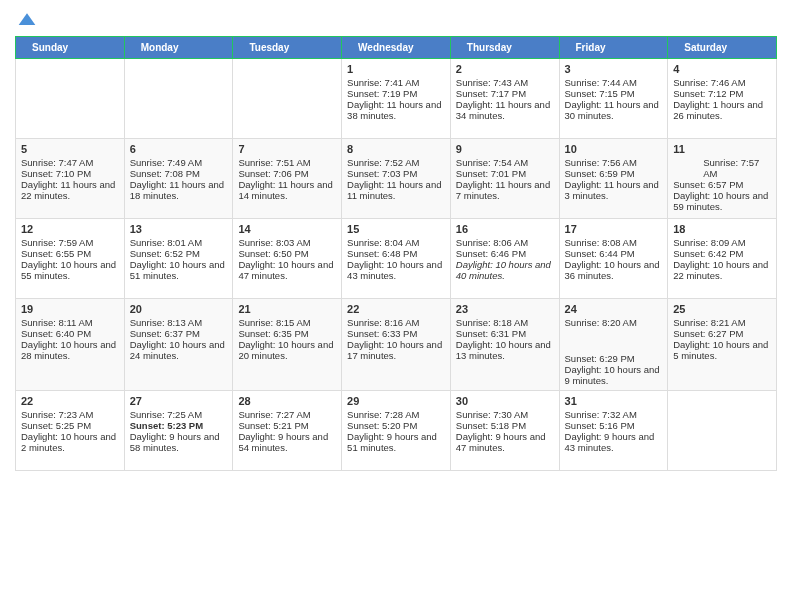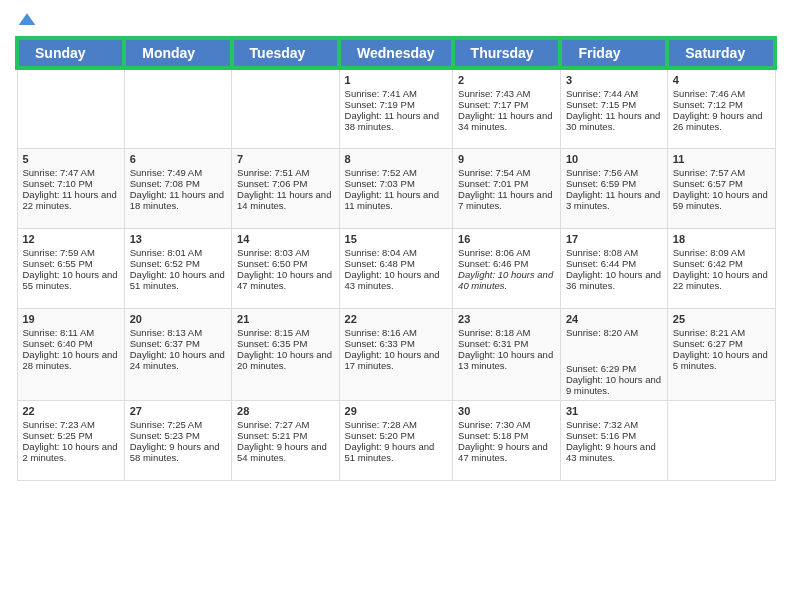--- a/index.html
+++ b/index.html
@@ -57,23 +57,23 @@
     .calendar {
       width: 100%;
       border-collapse: collapse;
       border: 1px solid #ccc;
     }
     .calendar th {
       background-color: #4a7ec7;
       color: white;
       text-align: left;
       padding: 5px 16px;
-      font-size: 14px;
+      font-size: 10px;
       font-weight: bold;
-      border: 4px solid #22c55e;
+      border: 1px solid #22c55e;
     }
     .calendar td {
       vertical-align: top;
       padding: 4px 5px;
       font-size: 9.5px;
       color: #333;
       border: 1px solid #ddd;
       width: calc(100% / 7);
       height: 80px;
       background: #fff;
@@ -147,21 +147,21 @@
           <td>
             <span class="day-number">3</span>
             <span style="display: block;">Sunrise: 7:44 AM</span>
             <span style="display: block;">Sunset: 7:15 PM</span>
             <span style="display: block;">Daylight: 11 hours and 30 minutes.</span>
           </td>
           <td>
             <span class="day-number">4</span>
             <span style="display: block;">Sunrise: 7:46 AM</span>
             <span style="display: block;">Sunset: 7:12 PM</span>
-            <span style="display: block;">Daylight: 9 hours and 26 minutes.</span>
+            <span style="display: block;">Daylight: 1 hours and 26 minutes.</span>
           </td>
         </tr>
         <tr>
           <td>
             <span class="day-number">5</span>
             <span style="display: block;">Sunrise: 7:47 AM</span>
             <span style="display: block;">Sunset: 7:10 PM</span>
             <span style="display: block;">Daylight: 11 hours and 22 minutes.</span>
           </td>
           <td>
@@ -189,21 +189,21 @@
             <span style="display: block;">Daylight: 11 hours and 7 minutes.</span>
           </td>
           <td>
             <span class="day-number">10</span>
             <span style="display: block;">Sunrise: 7:56 AM</span>
             <span style="display: block;">Sunset: 6:59 PM</span>
             <span style="display: block;">Daylight: 11 hours and 3 minutes.</span>
           </td>
           <td>
             <span class="day-number">11</span>
-            <span style="display: block;">Sunrise: 7:57 AM</span>
+            <span style="display: block; margin-left: 30px;">Sunrise: 7:57 AM</span>
             <span style="display: block;">Sunset: 6:57 PM</span>
             <span style="display: block;">Daylight: 10 hours and 59 minutes.</span>
           </td>
         </tr>
         <tr>
           <td>
             <span class="day-number">12</span>
             <span style="display: block;">Sunrise: 7:59 AM</span>
             <span style="display: block;">Sunset: 6:55 PM</span>
             <span style="display: block;">Daylight: 10 hours and 55 minutes.</span>
@@ -292,21 +292,21 @@
         <tr>
           <td>
             <span class="day-number">22</span>
             <span style="display: block;">Sunrise: 7:23 AM</span>
             <span style="display: block;">Sunset: 5:25 PM</span>
             <span style="display: block;">Daylight: 10 hours and 2 minutes.</span>
           </td>
           <td>
             <span class="day-number">27</span>
             <span style="display: block;">Sunrise: 7:25 AM</span>
-            <span style="display: block;">Sunset: 5:23 PM</span>
+            <span style="display: block; font-weight: bold;">Sunset: 5:23 PM</span>
             <span style="display: block;">Daylight: 9 hours and 58 minutes.</span>
           </td>
           <td>
             <span class="day-number">28</span>
             <span style="display: block;">Sunrise: 7:27 AM</span>
             <span style="display: block;">Sunset: 5:21 PM</span>
             <span style="display: block;">Daylight: 9 hours and 54 minutes.</span>
           </td>
           <td>
             <span class="day-number">29</span>

